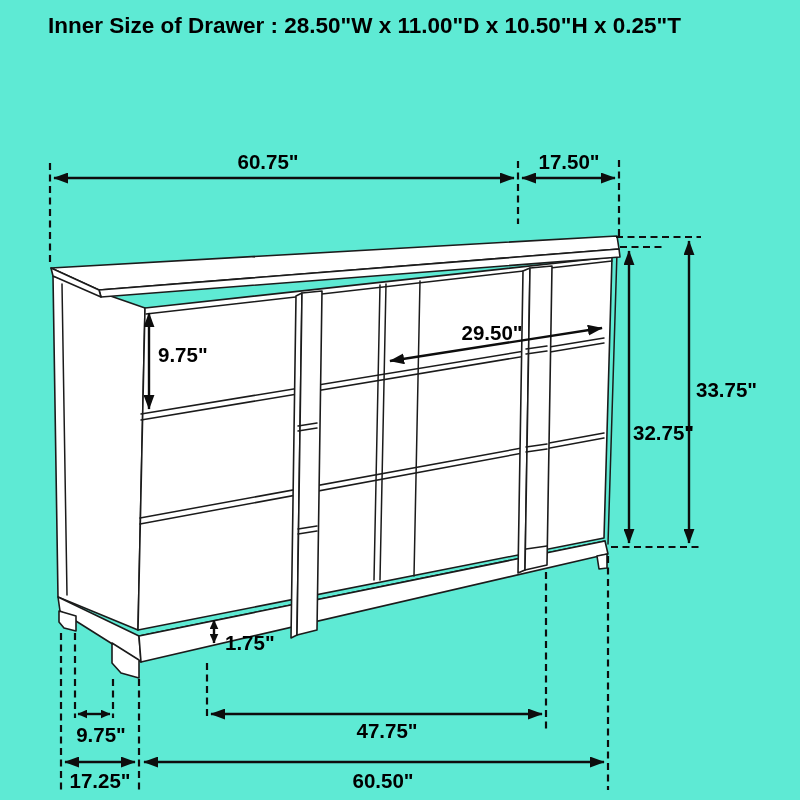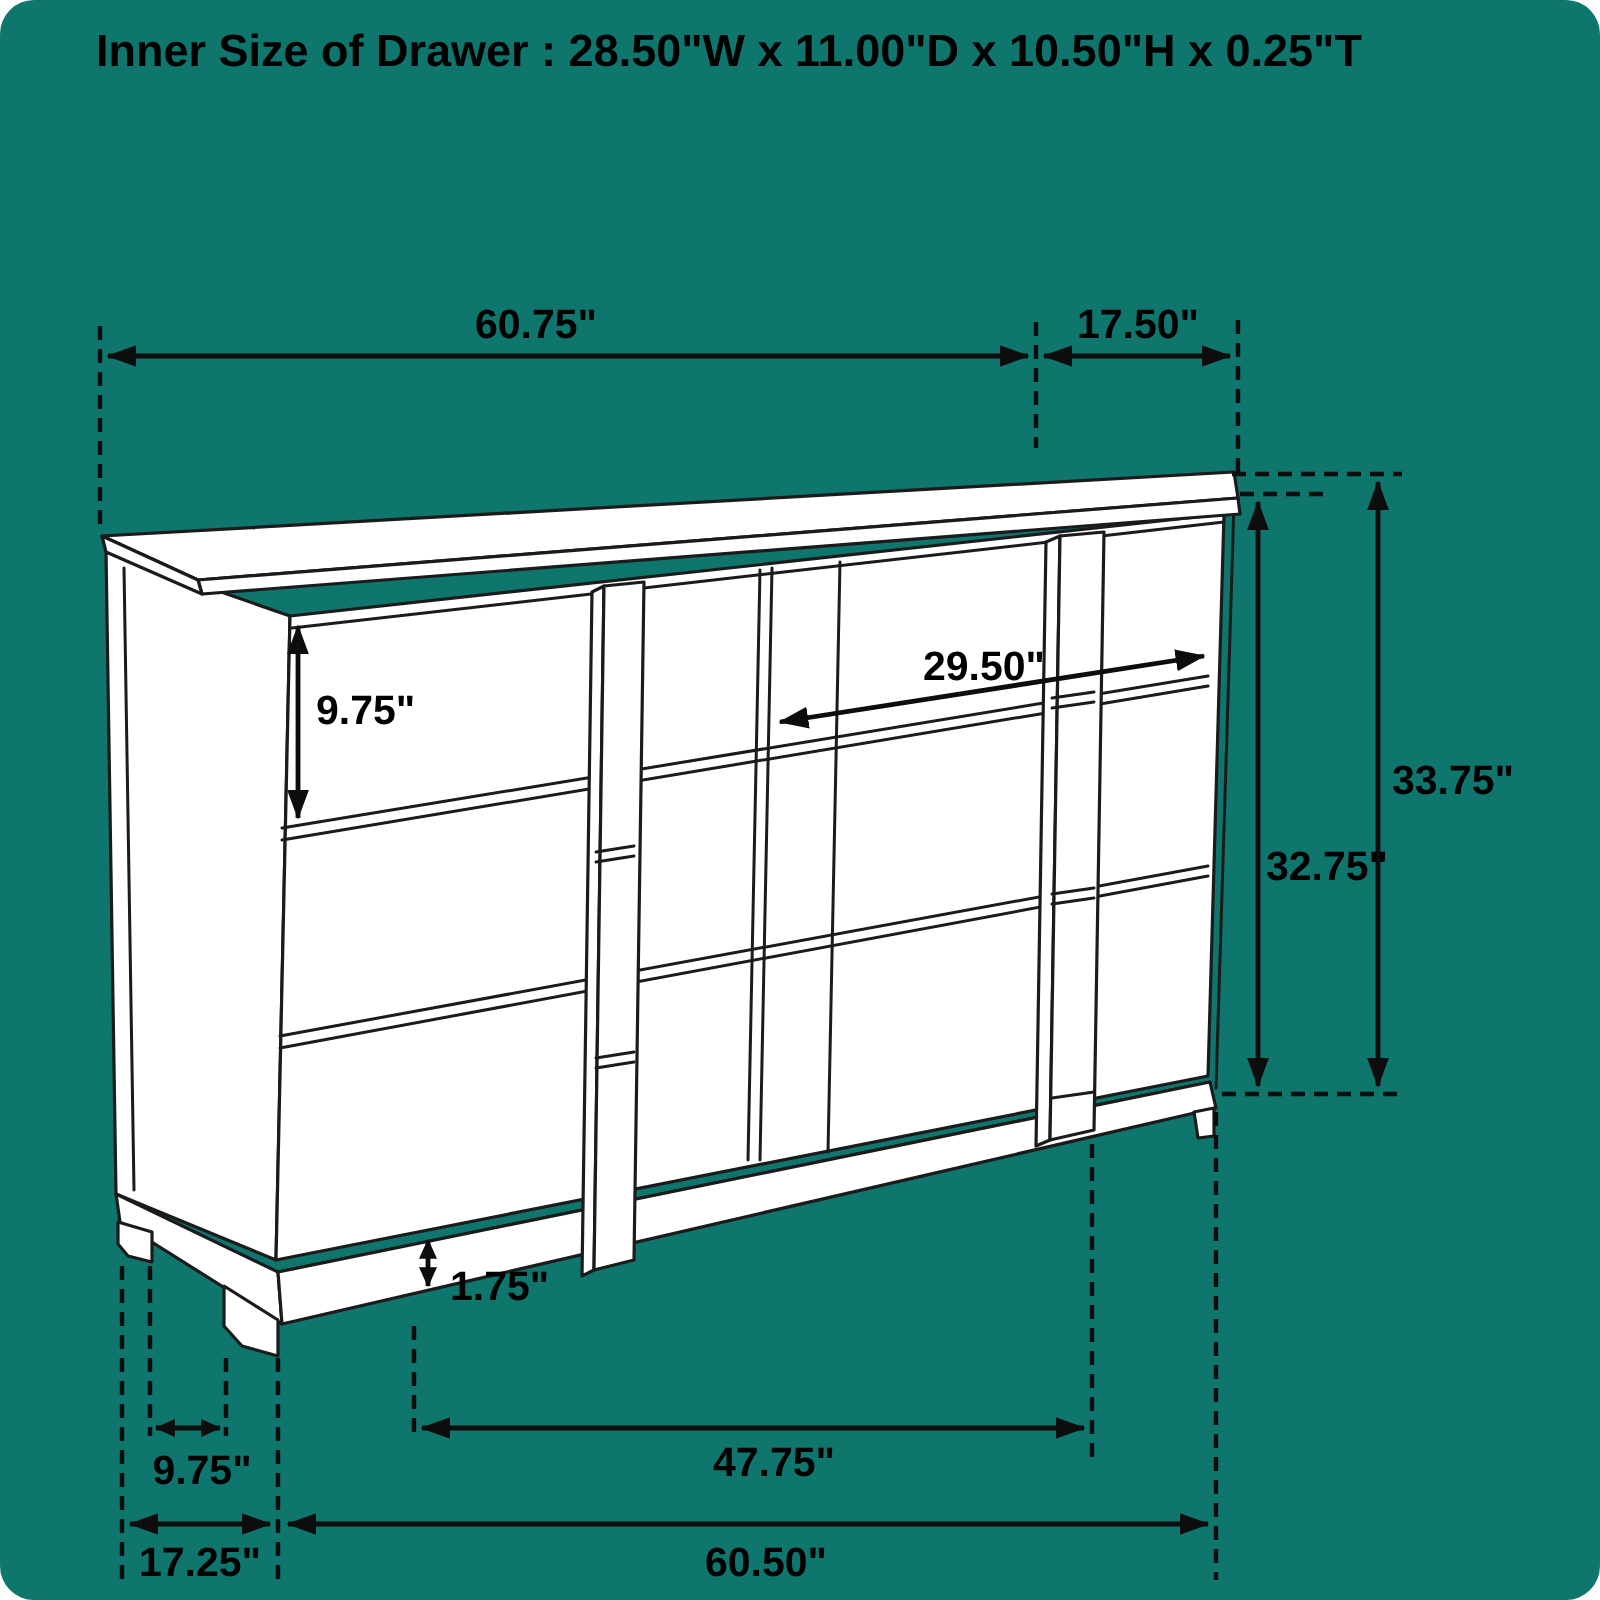--- a/index.html
+++ b/index.html
@@ -8,22 +8,21 @@
     width: 800px;
     height: 800px;
     background: #ffffff;
     font-family: "Liberation Sans", sans-serif;
     overflow: hidden;
   }
   .diagram-wrap {
     width: 800px;
     height: 800px;
     position: relative;
-    background: #0f766e;
-    border-radius: 17px;
+    background: #5eead4;
   }
   svg { display: block; }
   .body-shape {
     fill: #ffffff;
     stroke: #1b1b1b;
     stroke-width: 1.6;
     stroke-linejoin: round;
   }
   .body-line {
     fill: none;

